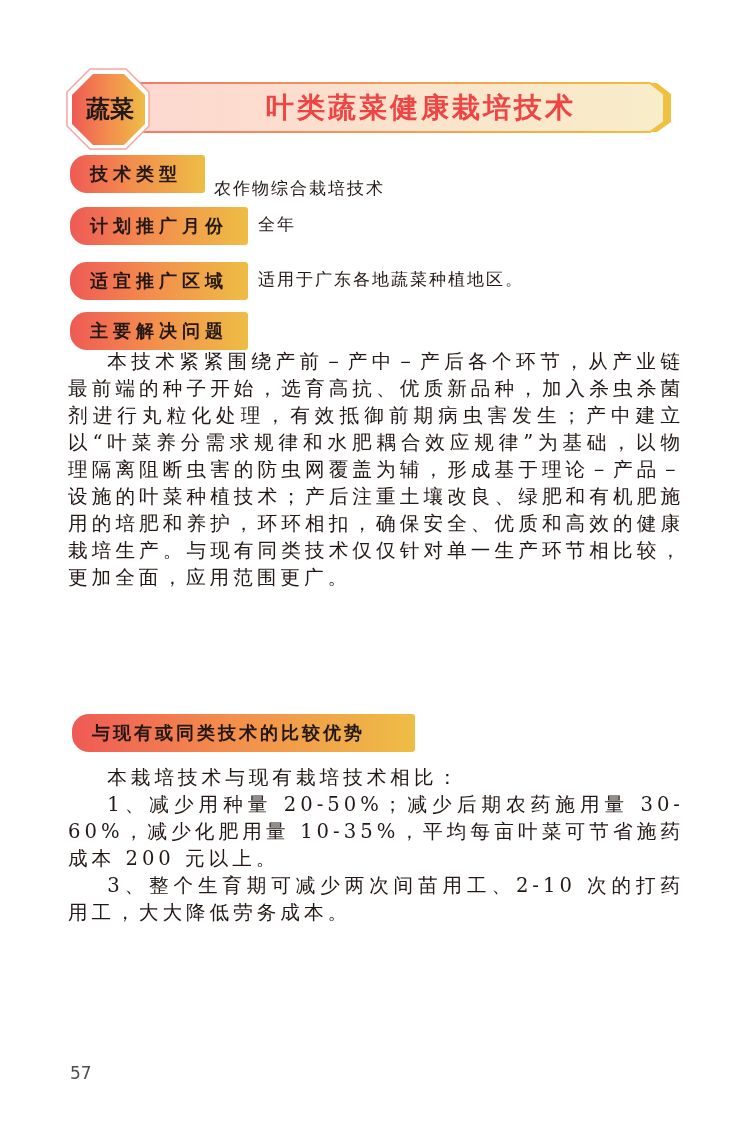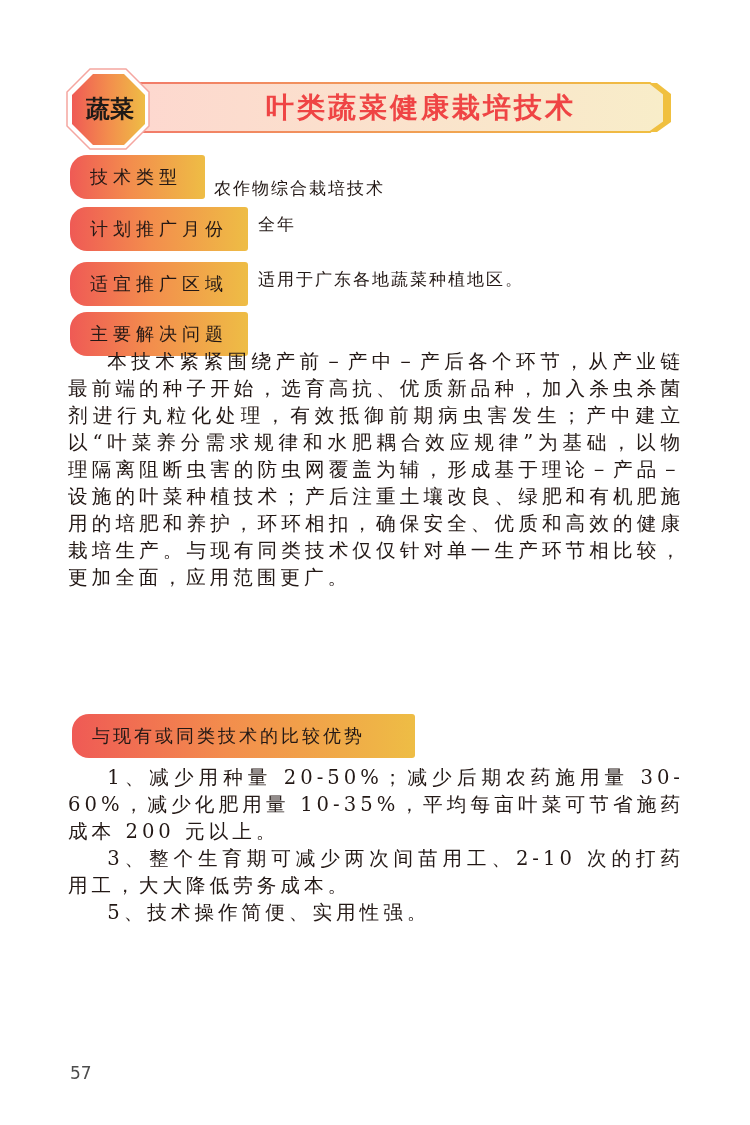--- a/index.html
+++ b/index.html
@@ -26,27 +26,27 @@
   .badge svg { position: absolute; left: 0; top: 0; }
   .badge-text {
     position: absolute; left: 0; top: 0; width: 84px; height: 82px;
     display: flex; align-items: center; justify-content: center;
     font-family: "DejaVu Sans", "Liberation Sans", sans-serif;
     font-weight: bold; font-size: 24px; color: #1f1a17; letter-spacing: 0px;
     padding-left: 4px; box-sizing: border-box;
   }
   
   .pill {
-    position: absolute; left: 70px; height: 44px;
+    position: absolute; left: 70px; height: 38px;
     border-radius: 17px 3px 3px 17px;
     background: linear-gradient(90deg, #ef5a55 0%, #f38d4d 45%, #eebd45 100%);
     display: flex; align-items: center;
     padding-left: 20px; box-sizing: border-box;
     font-family: "DejaVu Sans", "Liberation Sans", sans-serif;
-    font-weight: normal; font-size: 18px; letter-spacing: 5px; color: #231815;
+    font-weight: bold; font-size: 18px; letter-spacing: 5px; color: #231815;
   }
   .pill-value {
     position: absolute; height: 35px; display: flex; align-items: center;
     font-size: 17px; letter-spacing: 2px; color: #231815;
   }
   
   .para {
     position: absolute; left: 68px; width: 616px;
     font-size: 19.6px; line-height: 27px; letter-spacing: 4px;
     text-align: justify; text-justify: inter-character;
@@ -103,18 +103,18 @@
 <div class="pill" style="top:262px; width:178px;">适宜推广区域</div>
 <div class="pill-value" style="left:258px; top:262px;">适用于广东各地蔬菜种植地区。</div>
 
 <div class="pill" style="top:312px; width:178px;">主要解决问题</div>
 <div class="para" style="top:348px;">
   <p>本技术紧紧围绕产前－产中－产后各个环节，从产业链最前端的种子开始，选育高抗、优质新品种，加入杀虫杀菌剂进行丸粒化处理，有效抵御前期病虫害发生；产中建立以“叶菜养分需求规律和水肥耦合效应规律”为基础，以物理隔离阻断虫害的防虫网覆盖为辅，形成基于理论－产品－设施的叶菜种植技术；产后注重土壤改良、绿肥和有机肥施用的培肥和养护，环环相扣，确保安全、优质和高效的健康栽培生产。与现有同类技术仅仅针对单一生产环节相比较，更加全面，应用范围更广。</p>
 </div>
 
 <div class="pill" style="top:714px; left:72px; width:343px; letter-spacing:3px;">与现有或同类技术的比较优势</div>
 <div class="para" style="top:764px;">
+  <p>本栽培技术与现有栽培技术相比：</p>
   <p>1、减少用种量 20-50%；减少后期农药施用量 30-60%，减少化肥用量 10-35%，平均每亩叶菜可节省施药成本 200 元以上。</p>
   <p>3、整个生育期可减少两次间苗用工、2-10 次的打药用工，大大降低劳务成本。</p>
-  <p>5、技术操作简便、实用性强。</p>
 </div>
 
 <div class="page-num">57</div>
 
 </body></html>

